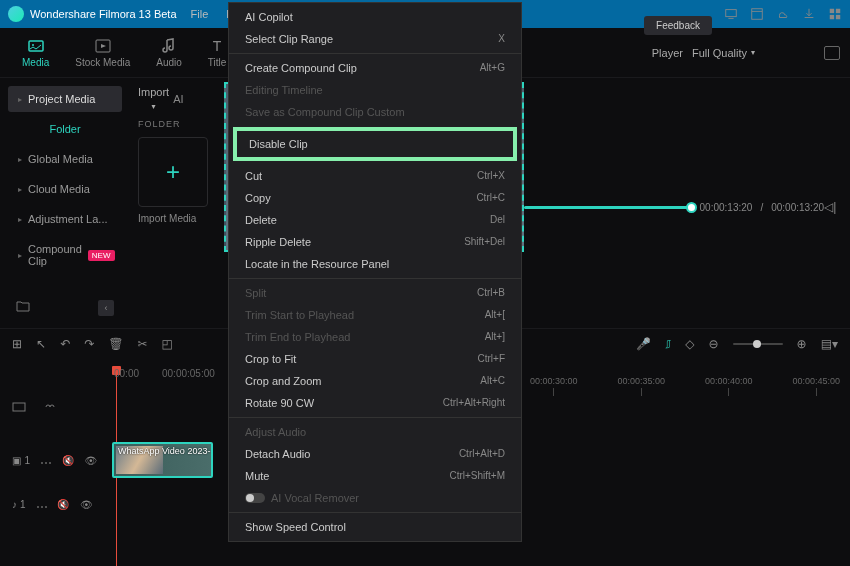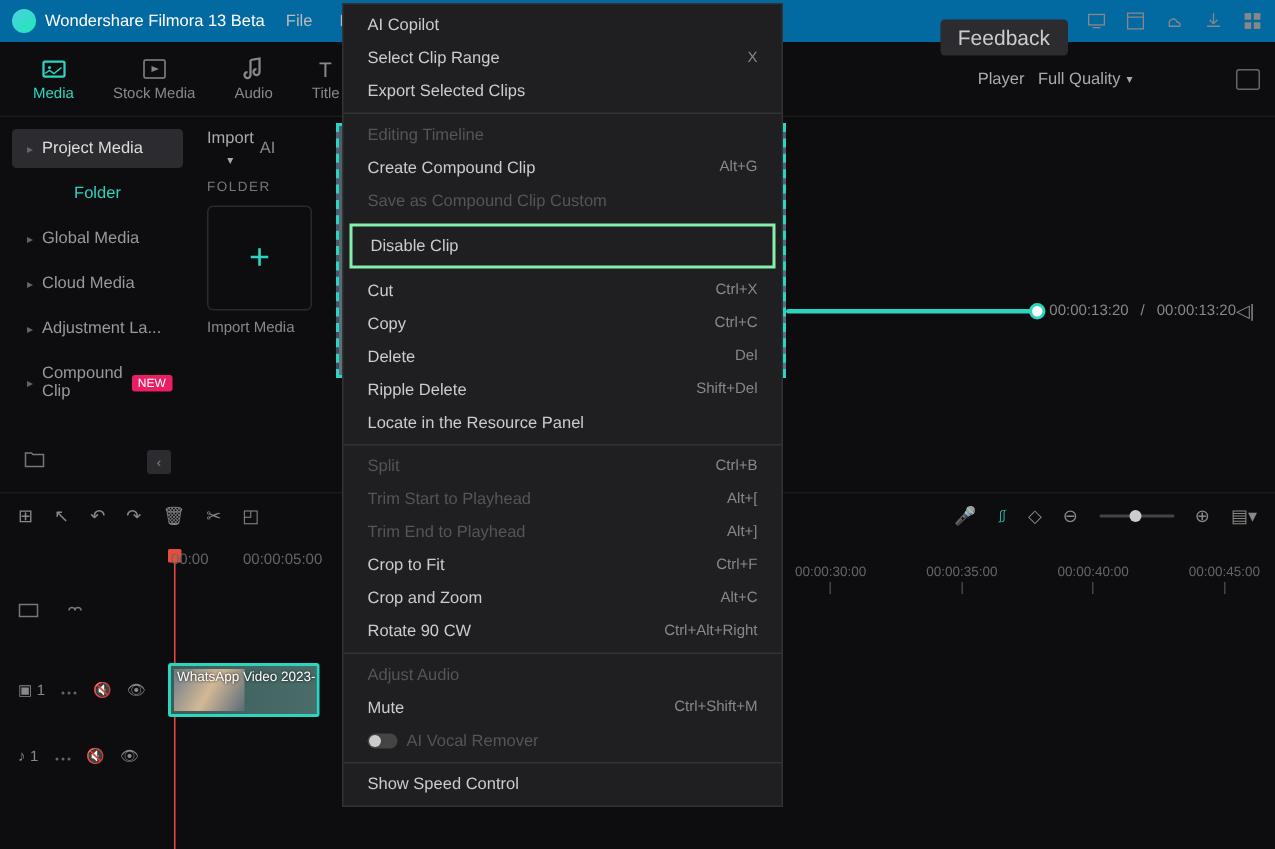--- a/index.html
+++ b/index.html
@@ -5,21 +5,21 @@
 * { margin: 0; padding: 0; box-sizing: border-box; font-family: -apple-system, Arial, sans-serif; }
 body { background: #0d0d0f; color: #ccc; width: 850px; height: 566px; overflow: hidden; font-size: 11px; position: relative; }
 
 
 .titlebar { height: 28px; background: #0369a1; display: flex; align-items: center; padding: 0 8px; gap: 14px; }
 .logo { display: flex; align-items: center; gap: 6px; color: #fff; font-size: 11px; }
 .logo-icon { width: 16px; height: 16px; border-radius: 50%; background: linear-gradient(135deg, #4dd0e1, #1de9b6); }
 .menu-items { display: flex; gap: 18px; color: #bbb; }
 .menu-items span { cursor: pointer; }
 .title-right { margin-left: auto; display: flex; align-items: center; gap: 12px; }
-.feedback-btn { background: #2b2b30; color: #ccc; padding: 4px 12px; border-radius: 3px; font-size: 14px; cursor: pointer; margin-top: 22px; }
+.feedback-btn { background: #2b2b30; color: #ccc; padding: 4px 12px; border-radius: 3px; font-size: 10px; cursor: pointer; margin-top: 22px; }
 .title-icon { width: 14px; height: 14px; color: #888; cursor: pointer; }
 
 
 .tabs-row { height: 50px; display: flex; align-items: center; padding: 0 10px; gap: 2px; border-bottom: 1px solid #1a1a1d; }
 .tab { display: flex; flex-direction: column; align-items: center; gap: 2px; padding: 4px 12px; cursor: pointer; color: #888; }
 .tab.active { color: #2dd4bf; }
 .tab-icon { width: 18px; height: 18px; }
 .tab-label { font-size: 10px; }
 .player-controls { margin-left: auto; display: flex; align-items: center; gap: 9px; }
 .player-label { color: #aaa; font-size: 11px; }
@@ -40,21 +40,21 @@
 .import-row { display: flex; gap: 4px; align-items: center; margin-bottom: 8px; }
 .import-btn { background: transparent; color: #aaa; font-size: 11px; display: flex; align-items: center; gap: 4px; cursor: pointer; flex-direction: column; }
 .folder-label { color: #777; font-size: 9px; margin-bottom: 8px; letter-spacing: 1px; }
 .import-tile { width: 70px; height: 70px; border: 1px solid #2a2a2d; border-radius: 4px; display: flex; align-items: center; justify-content: center; color: #2dd4bf; font-size: 24px; cursor: pointer; margin-bottom: 6px; }
 .import-tile-label { color: #888; font-size: 10px; }
 
 
 .ctx-menu { position: absolute; left: 228px; top: 2px; width: 294px; background: #1f1f22; border: 1px solid #333; z-index: 100; padding: 3px 0; }
 .ctx-item { padding: 5px 16px; color: #ccc; font-size: 11px; display: flex; justify-content: space-between; cursor: pointer; }
 .ctx-item.disabled { color: #555; cursor: default; }
-.ctx-item.highlighted { border: 2px solid #86efac; margin: 4px 4px; padding: 7px 12px; }
+.ctx-item.highlighted { border: 4px solid #86efac; margin: 4px 4px; padding: 7px 12px; }
 .ctx-item.toggle { display: flex; align-items: center; gap: 6px; justify-content: flex-start; }
 .ctx-sep { height: 1px; background: #333; margin: 3px 0; }
 .shortcut { color: #888; font-size: 10px; }
 .toggle-sw { width: 20px; height: 10px; background: #444; border-radius: 5px; position: relative; }
 .toggle-sw::after { content: ''; position: absolute; width: 8px; height: 8px; background: #ccc; border-radius: 50%; top: 1px; left: 1px; }
 
 
 .preview { flex: 1; padding: 4px 8px; display: flex; }
 .preview-frame { width: 300px; height: 170px; border: 2px dashed #2dd4bf; position: relative; background: linear-gradient(115deg, #4a5d6b 0%, #6b7c88 30%, #d4b896 45%, #e8d4b8 55%, #5a6b78 75%, #3d4d5a 100%); overflow: hidden; }
 .preview-frame::before { content: ''; position: absolute; left: 35%; top: 10%; width: 38%; height: 80%; background: radial-gradient(ellipse at 50% 25%, #e8c9a8 20%, #d4a878 35%, #8b6848 50%, transparent 60%); border-radius: 40% 40% 30% 30%; }
@@ -308,32 +308,29 @@
 </div>
 
 <div class="ctx-menu">
   <div class="ctx-item">
       <span>AI Copilot</span>
     </div>
   <div class="ctx-item">
       <span>Select Clip Range</span>
       <span class="shortcut">X</span>
     </div>
-  <div class="ctx-item">
-      <span>Export Selected Clips</span>
-    </div>
   <div class="ctx-sep"></div>
-  <div class="ctx-item disabled">
-      <span>Editing Timeline</span>
-    </div>
   <div class="ctx-item">
       <span>Create Compound Clip</span>
       <span class="shortcut">Alt+G</span>
     </div>
   <div class="ctx-item disabled">
+      <span>Editing Timeline</span>
+    </div>
+  <div class="ctx-item disabled">
       <span>Save as Compound Clip Custom</span>
     </div>
   <div class="ctx-item highlighted">
       <span>Disable Clip</span>
     </div>
   <div class="ctx-item">
       <span>Cut</span>
       <span class="shortcut">Ctrl+X</span>
     </div>
   <div class="ctx-item">
@@ -372,20 +369,24 @@
       <span>Crop and Zoom</span>
       <span class="shortcut">Alt+C</span>
     </div>
   <div class="ctx-item">
       <span>Rotate 90 CW</span>
       <span class="shortcut">Ctrl+Alt+Right</span>
     </div>
   <div class="ctx-sep"></div>
   <div class="ctx-item disabled">
       <span>Adjust Audio</span>
+    </div>
+  <div class="ctx-item">
+      <span>Detach Audio</span>
+      <span class="shortcut">Ctrl+Alt+D</span>
     </div>
   <div class="ctx-item">
       <span>Mute</span>
       <span class="shortcut">Ctrl+Shift+M</span>
     </div>
   <div class="ctx-item disabled toggle">
       <div class="toggle-sw"></div>
       <span>AI Vocal Remover</span>
     </div>
   <div class="ctx-sep"></div>

